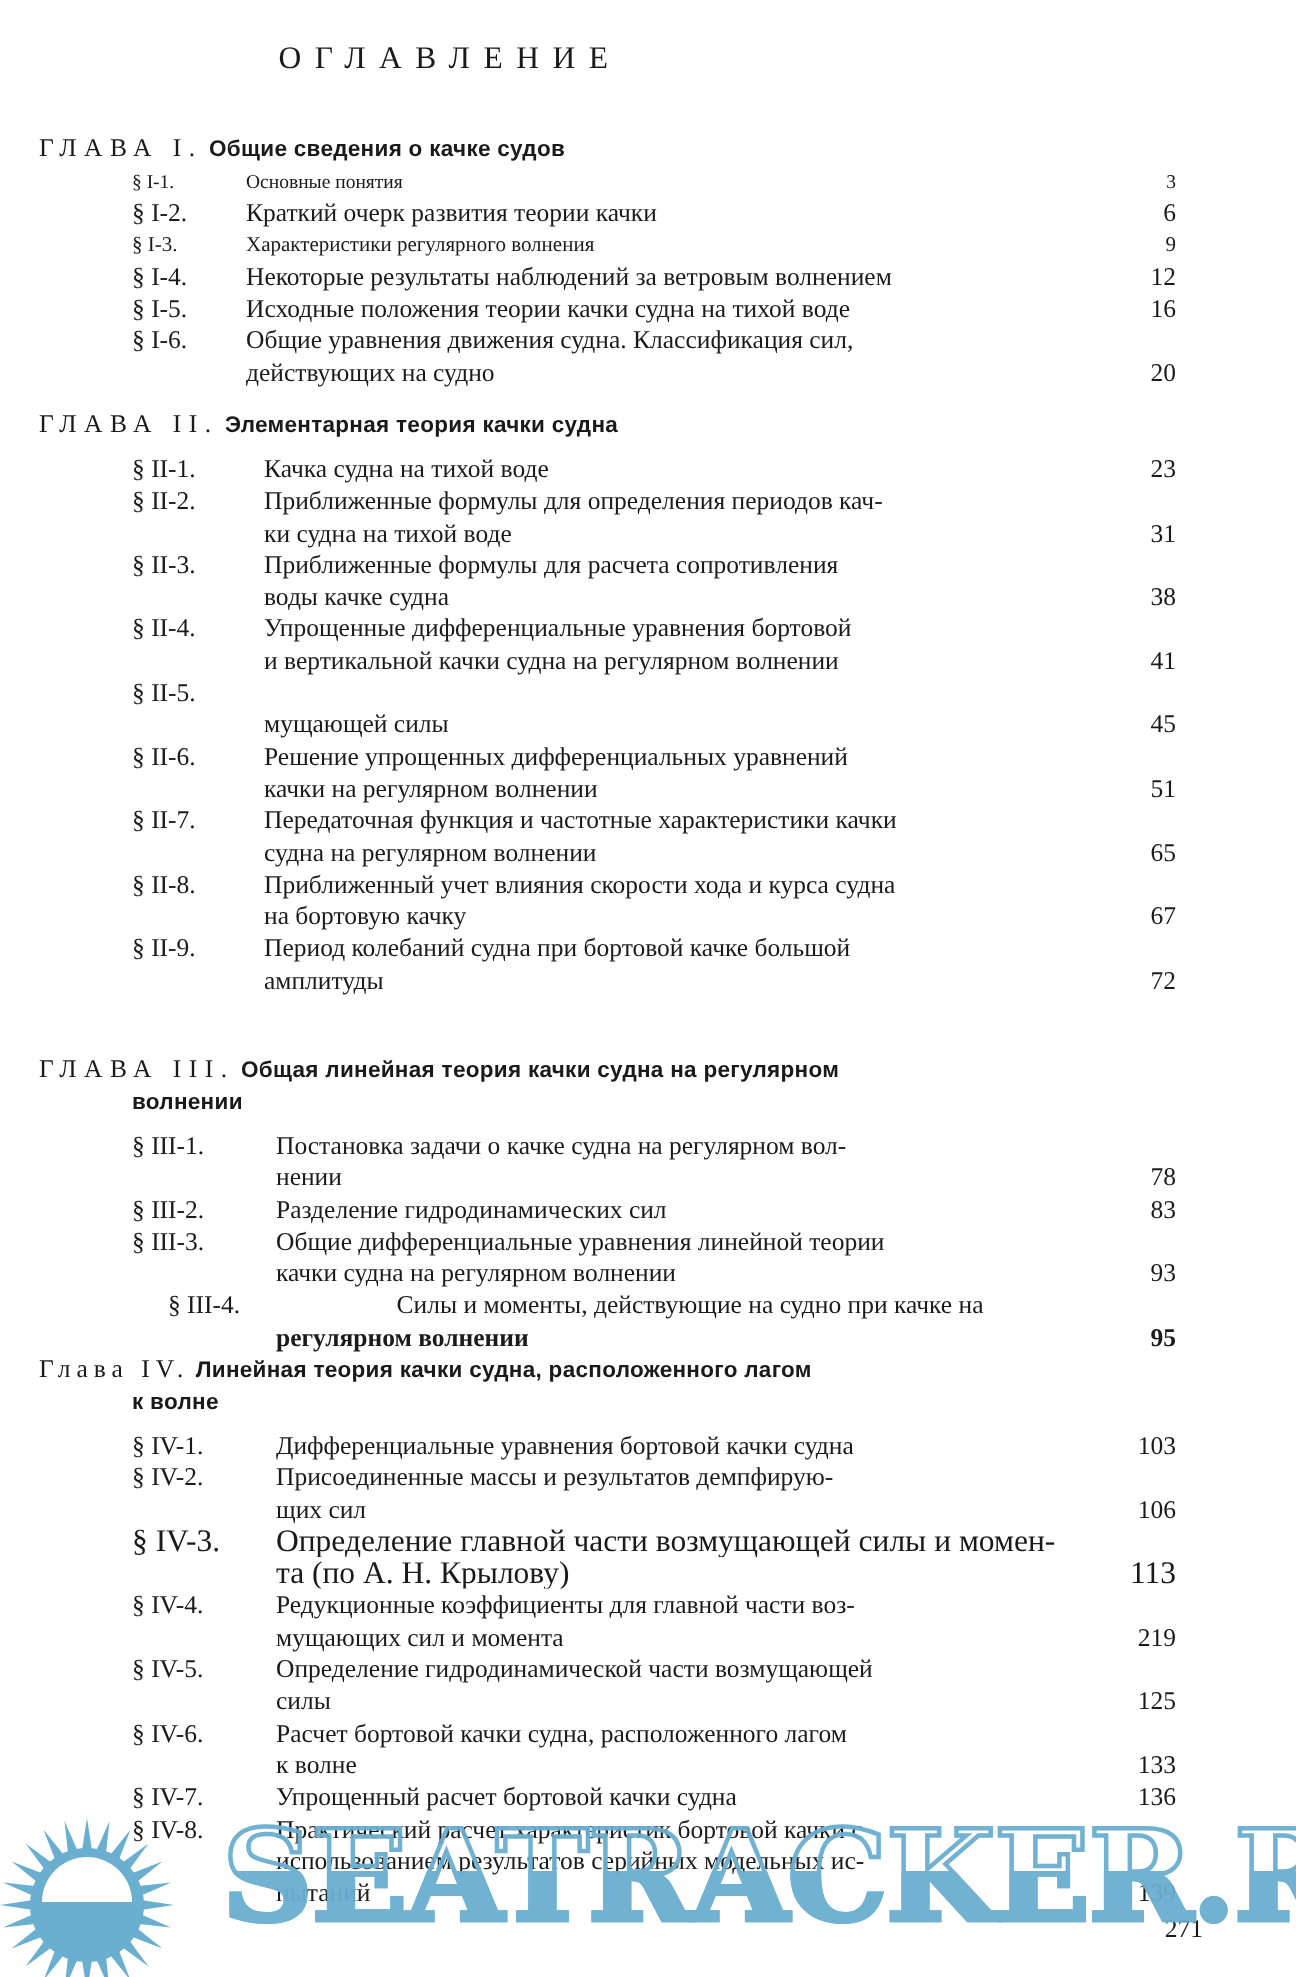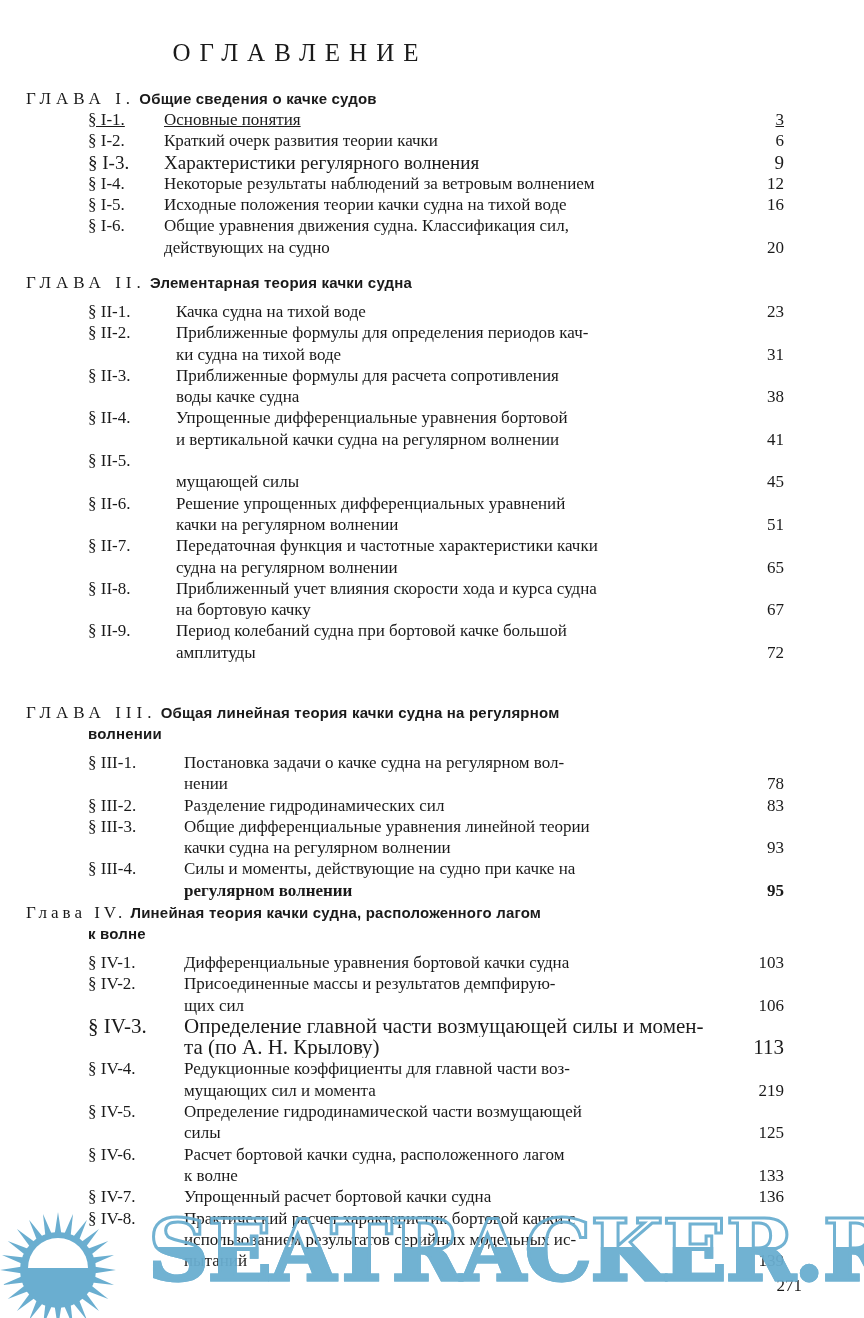--- a/index.html
+++ b/index.html
@@ -1,22 +1,22 @@
 <!DOCTYPE html>
 <html><head>
   <meta charset="utf-8">
   <style>
     html, body { margin: 0; padding: 0; }
     body {
       width: 864px; height: 1318px; background: #ffffff; position: relative; overflow: hidden;
       font-family: "Liberation Serif", "DejaVu Serif", serif; color: #1a1a1a;
     }
     .page-title {
-      position: absolute; top: 39px; left: 0; width: 600px; text-align: center;
-      font-size: 25px; letter-spacing: 9px; font-weight: normal;
+      position: absolute; top: 26px; left: 0; width: 600px; text-align: center;
+      font-size: 21px; letter-spacing: 9px; font-weight: normal;
     }
     .chapter { position: absolute; left: 26px; width: 760px; }
     .ch-head { font-size: 17px; line-height: 21px; }
     .ch-label { letter-spacing: 5px; font-weight: normal; }
     .ch-label-small { letter-spacing: 4px; }
     .ch-title { font-family: "Liberation Sans", "DejaVu Sans", sans-serif; font-weight: bold; font-size: 15px; letter-spacing: 0.2px; }
     .ch-title-cont { display: block; padding-left: 62px; }
     .entries { margin-top: 0; }
     .page {
       width: 44px; text-align: right; flex: none; padding-left: 4px;
@@ -37,35 +37,35 @@
   </style>
 </head>
 <body>
 
 <div class="page-title">ОГЛАВЛЕНИЕ</div>
 
 <div id="toc">
     <div class="chapter" style="top: 88px;">
       <div class="ch-head"><span class="ch-label">ГЛАВА I.</span> <span class="ch-title">Общие сведения о качке судов</span></div>
       <div class="entries" style="margin-top: 0px;">
-        <div style="padding-left: 62px; font-size: 17px; line-height: 21.3px; text-decoration: underline;">
+        <div style="padding-left: 62px; font-size: 13px; line-height: 21.3px;">
           <div class="row" style="width: 696px;">
             <span class="sect" style="width: 76px;">§ I-1.</span>
             <span class="body"><span>Основные понятия</span><span class="dots"></span></span>
             <span class="page">3</span>
           </div>
         </div>
         <div style="padding-left: 62px; font-size: 17px; line-height: 21.3px;">
           <div class="row" style="width: 696px;">
             <span class="sect" style="width: 76px;">§ I-2.</span>
             <span class="body"><span>Краткий очерк развития теории качки</span><span class="dots"></span></span>
             <span class="page">6</span>
           </div>
         </div>
-        <div style="padding-left: 62px; font-size: 19px; line-height: 21.3px;">
+        <div style="padding-left: 62px; font-size: 14px; line-height: 21.3px;">
           <div class="row" style="width: 696px;">
             <span class="sect" style="width: 76px;">§ I-3.</span>
             <span class="body"><span>Характеристики регулярного волнения</span><span class="dots"></span></span>
             <span class="page">9</span>
           </div>
         </div>
         <div style="padding-left: 62px; font-size: 17px; line-height: 21.3px;">
           <div class="row" style="width: 696px;">
             <span class="sect" style="width: 76px;">§ I-4.</span>
             <span class="body"><span>Некоторые результаты наблюдений за ветровым волнением</span><span class="dots"></span></span>
@@ -228,21 +228,21 @@
             <span class="body"><span>Общие дифференциальные уравнения линейной теории</span></span>
             <span class="page"></span>
           </div>
           <div class="row" style="width: 696px;">
             <span class="sect" style="width: 96px;"></span>
             <span class="body"><span>качки судна на регулярном волнении</span><span class="dots"></span></span>
             <span class="page">93</span>
           </div>
         </div>
         <div style="padding-left: 62px; font-size: 17px; line-height: 21.3px;">
-          <div class="row" style="width: 696px;">
+          <div class="row" style="width: 696px; text-align: center;">
             <span class="sect" style="width: 96px;">§ III-4.</span>
             <span class="body"><span>Силы и моменты, действующие на судно при качке на</span></span>
             <span class="page"></span>
           </div>
           <div class="row" style="width: 696px; font-weight: bold;">
             <span class="sect" style="width: 96px;"></span>
             <span class="body"><span>регулярном волнении</span><span class="dots"></span></span>
             <span class="page">95</span>
           </div>
         </div>

